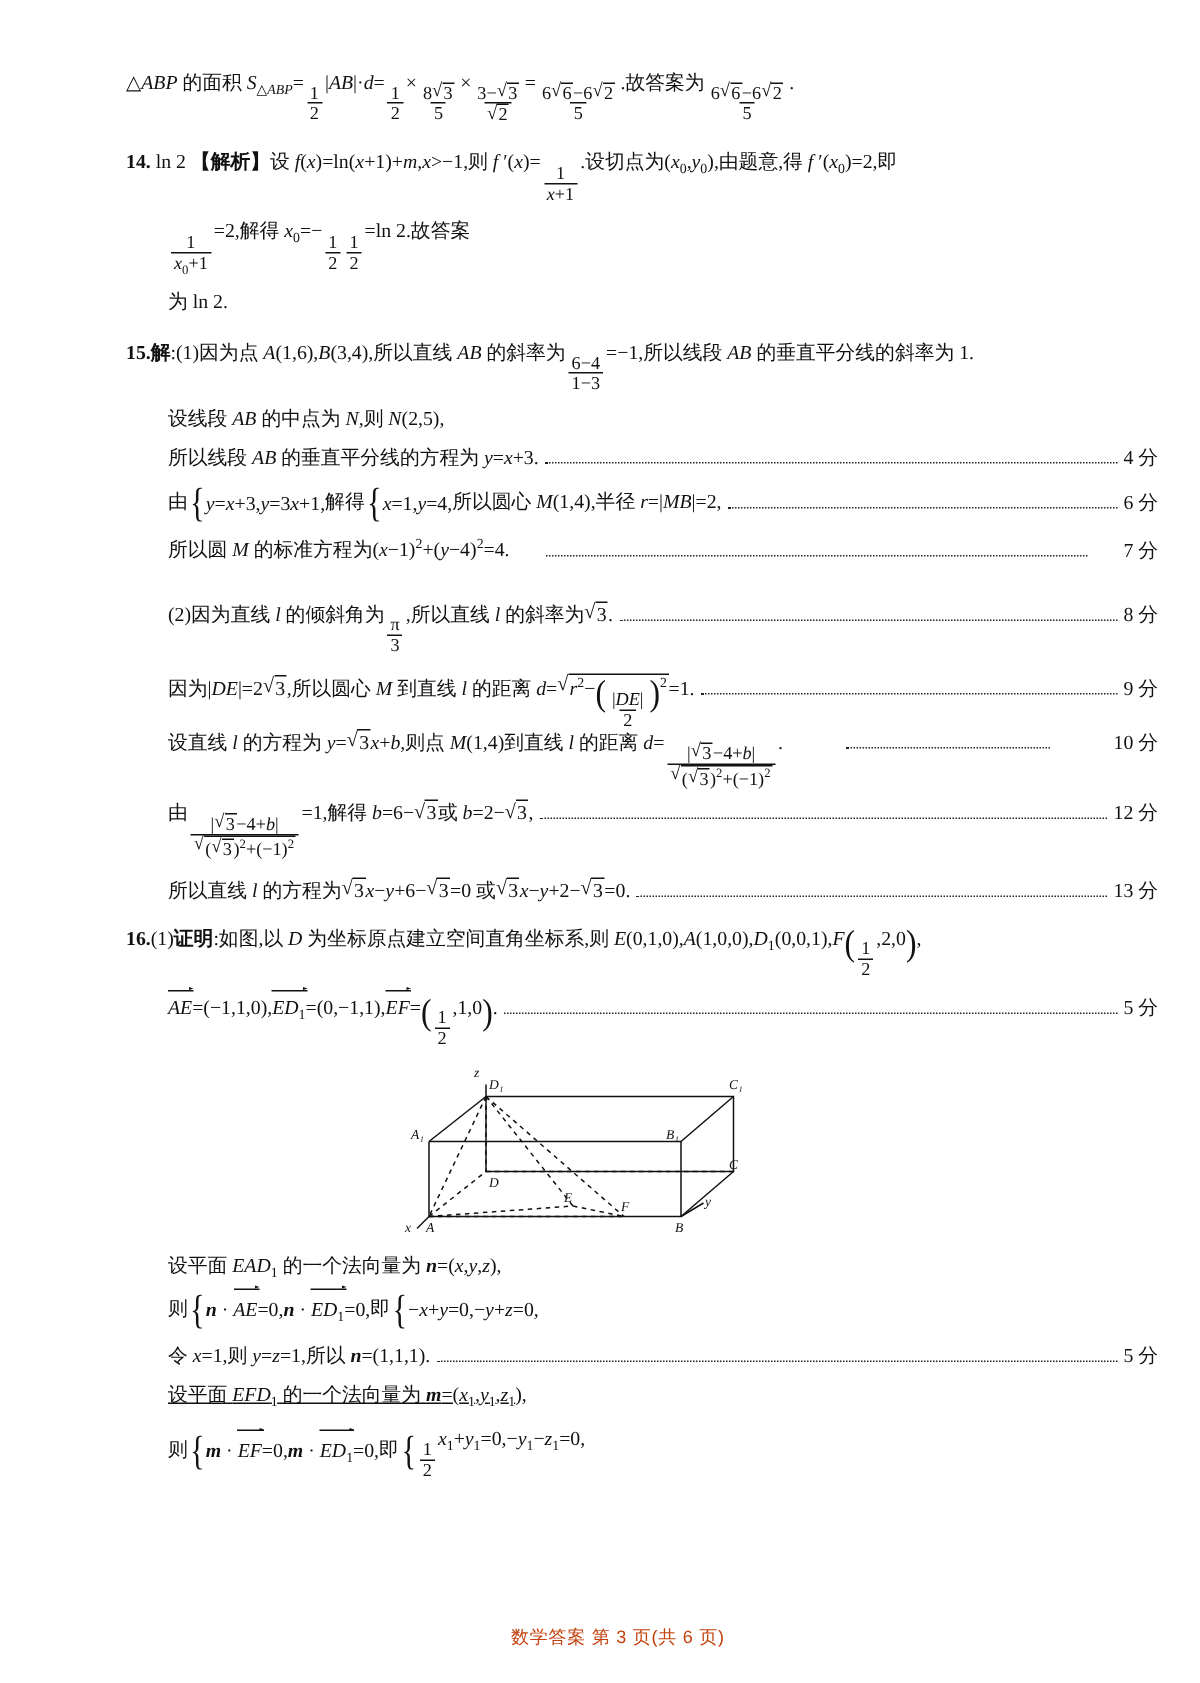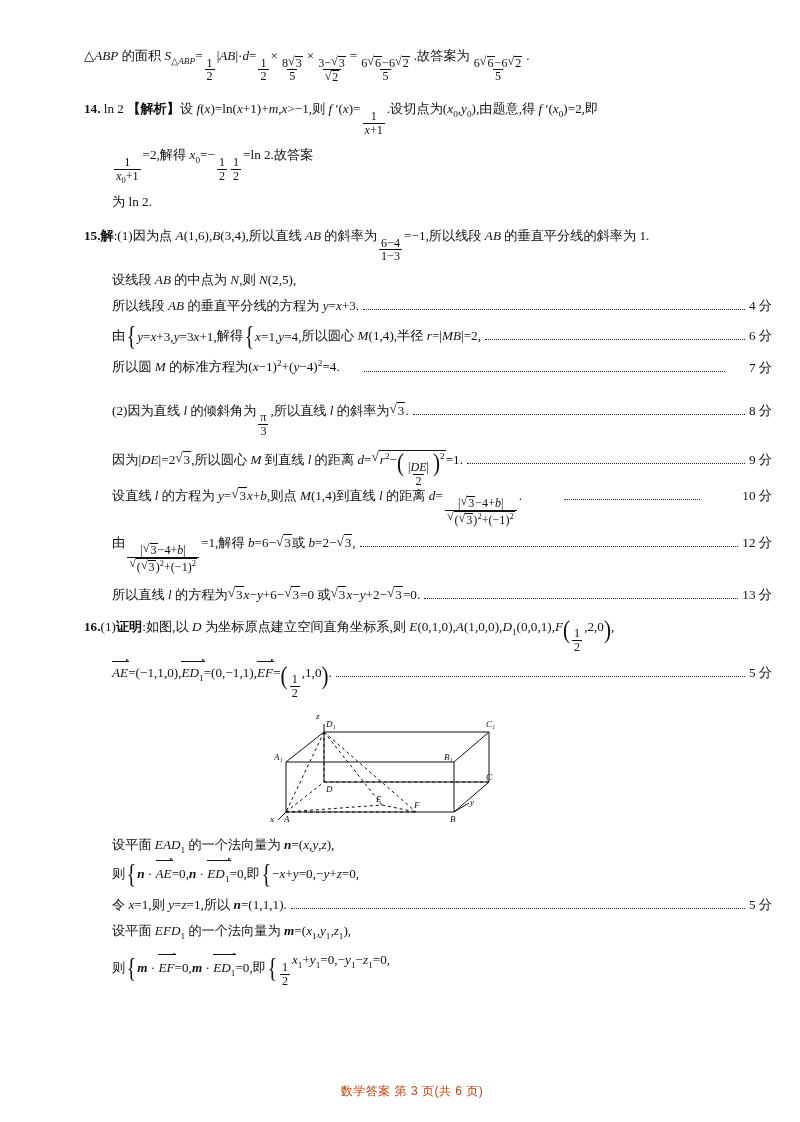--- a/index.html
+++ b/index.html
@@ -333,21 +333,21 @@
             </span>
           </span>
     </div>
 
     <div class="scoreline indent" style="margin-top:10px;">
       <span class="txt body-text">令 <span class="it">x</span>=1,则 <span class="it">y</span>=<span class="it">z</span>=1,所以 <span class="bold it">n</span>=(1,1,1).</span>
       <span class="dots"></span>
       <span class="score">5 分</span>
     </div>
 
-    <div class="body-text indent" style="margin-top:8px;">
+    <div class="body-text indent" style="margin-top:8px;text-decoration:underline;">
       设平面 <span class="it">EFD</span><sub>1</sub> 的一个法向量为 <span class="bold it">m</span>=(<span class="it">x</span><sub>1</sub>,<span class="it">y</span><sub>1</sub>,<span class="it">z</span><sub>1</sub>),
     </div>
 
     <div class="body-text indent" style="margin-top:10px;">
       则<span class="sys">
             <span class="brace">{</span>
             <span class="sysrows">
               <span><span class="bold it">m</span> · <span class="vec"><span class="it">EF</span></span>=0,</span>
               <span><span class="bold it">m</span> · <span class="vec"><span class="it">ED</span><sub>1</sub></span>=0,</span>
             </span>

